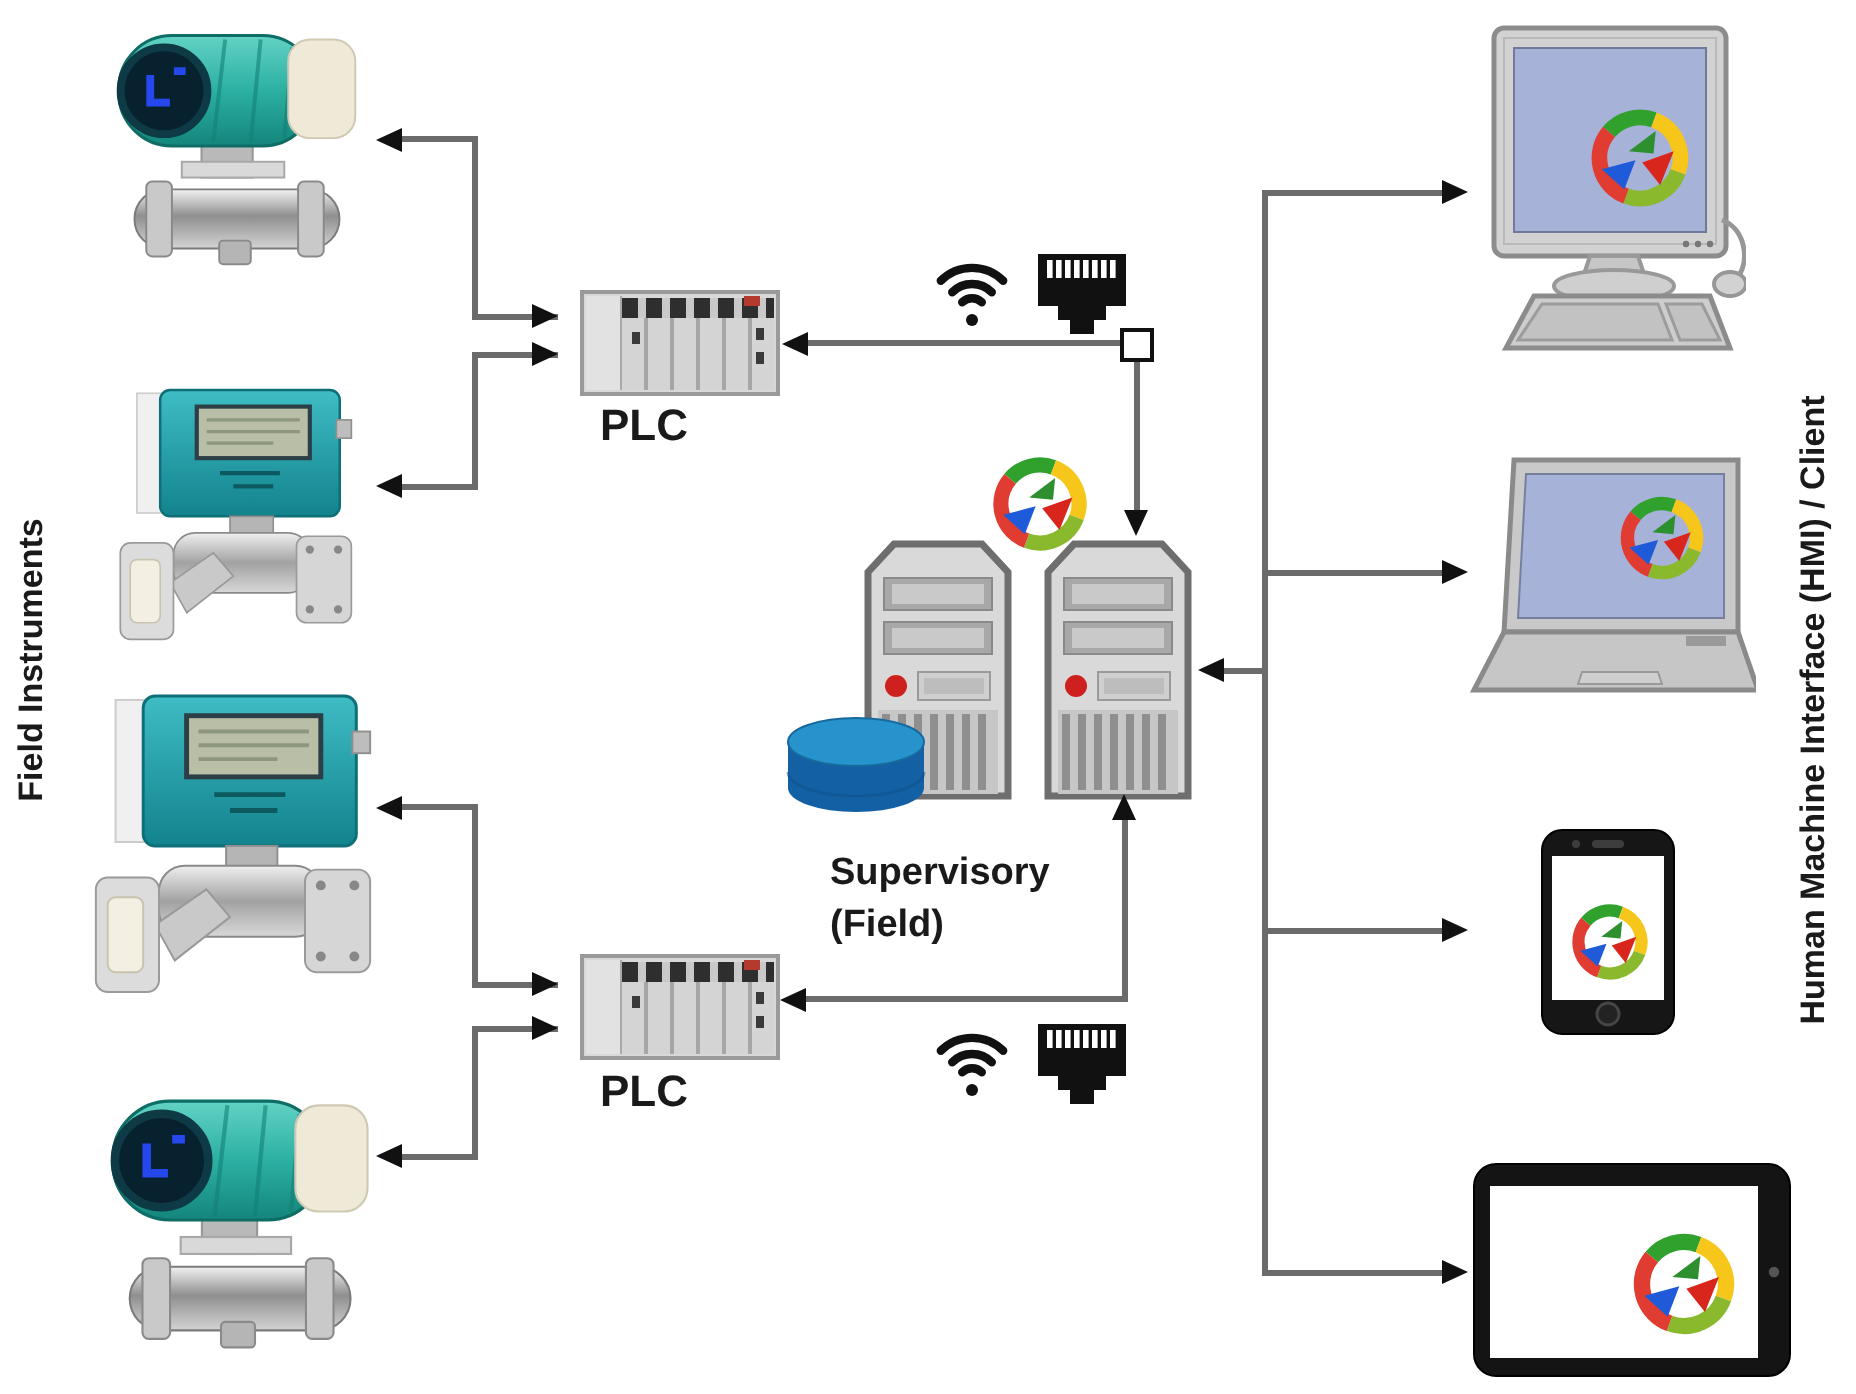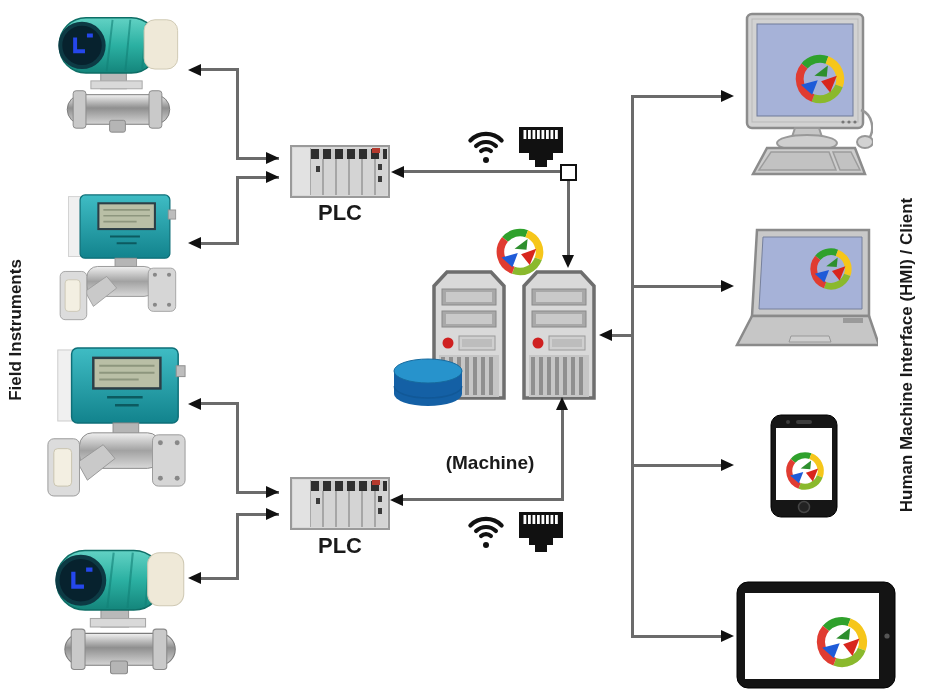--- a/index.html
+++ b/index.html
@@ -5,21 +5,21 @@
   html,body{margin:0;padding:0;background:#fff;}
   #canvas{position:relative;width:928px;height:697px;background:#ffffff;overflow:hidden;
           font-family:"Liberation Sans",sans-serif;}
   .ln{position:absolute;background:#6b6b6b;}
   .ah{position:absolute;width:0;height:0;}
   .ah-l{border-top:6px solid transparent;border-bottom:6px solid transparent;border-right:13px solid #111;}
   .ah-r{border-top:6px solid transparent;border-bottom:6px solid transparent;border-left:13px solid #111;}
   .ah-d{border-left:6px solid transparent;border-right:6px solid transparent;border-top:13px solid #111;}
   .ah-u{border-left:6px solid transparent;border-right:6px solid transparent;border-bottom:13px solid #111;}
   .vlabel{position:absolute;transform:rotate(-90deg);text-align:center;font-weight:bold;color:#1a1a1a;}
-  .caption{position:absolute;text-align:center;font-weight:bold;color:#1a1a1a;}
+  .caption{position:absolute;text-align:left;font-weight:bold;color:#1a1a1a;}
   .junction{position:absolute;width:13px;height:13px;background:#fff;border:2px solid #111;}
   .plc{position:absolute;width:100px;height:53px;background:#d8d8d8;border:2px solid #9a9a9a;box-sizing:border-box;}
   .plc-ps{position:absolute;left:1px;top:1px;width:17px;height:47px;background:#e2e2e2;border-right:1px solid #a8a8a8;}
   .plc-top{position:absolute;left:19px;top:2px;width:76px;height:10px;
            background:repeating-linear-gradient(90deg,#2e2e2e 0 8px,#c9c9c9 8px 12px);}
   .plc-red{position:absolute;right:8px;top:1px;width:8px;height:5px;background:#b53a2e;}
   .plc-slots{position:absolute;left:19px;top:12px;width:76px;height:36px;
              background:repeating-linear-gradient(90deg,#d4d4d4 0 11px,#a6a6a6 11px 13px);}
   .plc-dot{position:absolute;width:4px;height:6px;background:#3a3a3a;}
   svg.part{position:absolute;overflow:visible;}
@@ -222,21 +222,22 @@
     </svg>
   <svg class="part" style="left:521px;top:269px;" width="76" height="132" viewBox="0 0 76 132">
       <use href="#sym-server"></use>
     </svg>
   <svg class="part" style="left:390px;top:356px;" width="76" height="54" viewBox="0 0 76 54">
       <use href="#sym-db"></use>
     </svg>
   <svg class="part" style="left:494px;top:226px;" width="52" height="52" viewBox="0 0 48 48">
       <use href="#sym-logo"></use>
     </svg>
-  <div class="caption" style="left:415px;top:452px;width:150px;font-size:19px;">(Machine)</div>
+  <div class="caption" style="left:415px;top:426px;width:150px;font-size:19px;">Supervisory</div>
+  <div class="caption" style="left:415px;top:452px;width:150px;font-size:19px;">(Field)</div>
 
   <svg class="part" style="left:462px;top:126px;" width="48" height="40" viewBox="0 0 48 40">
       <use href="#sym-wifi"></use>
     </svg>
   <svg class="part" style="left:517px;top:125px;" width="48" height="44" viewBox="0 0 48 44">
       <use href="#sym-eth"></use>
     </svg>
   <svg class="part" style="left:462px;top:511px;" width="48" height="40" viewBox="0 0 48 40">
       <use href="#sym-wifi"></use>
     </svg>

